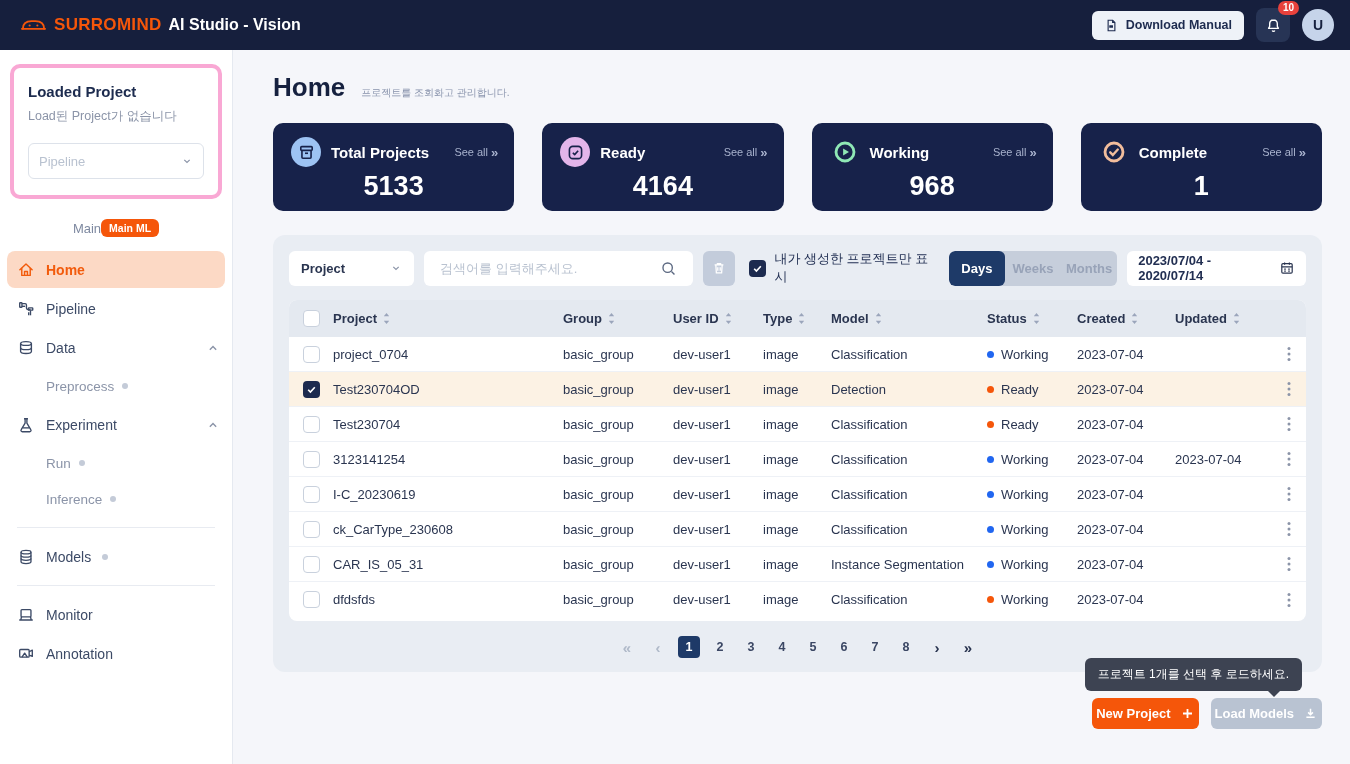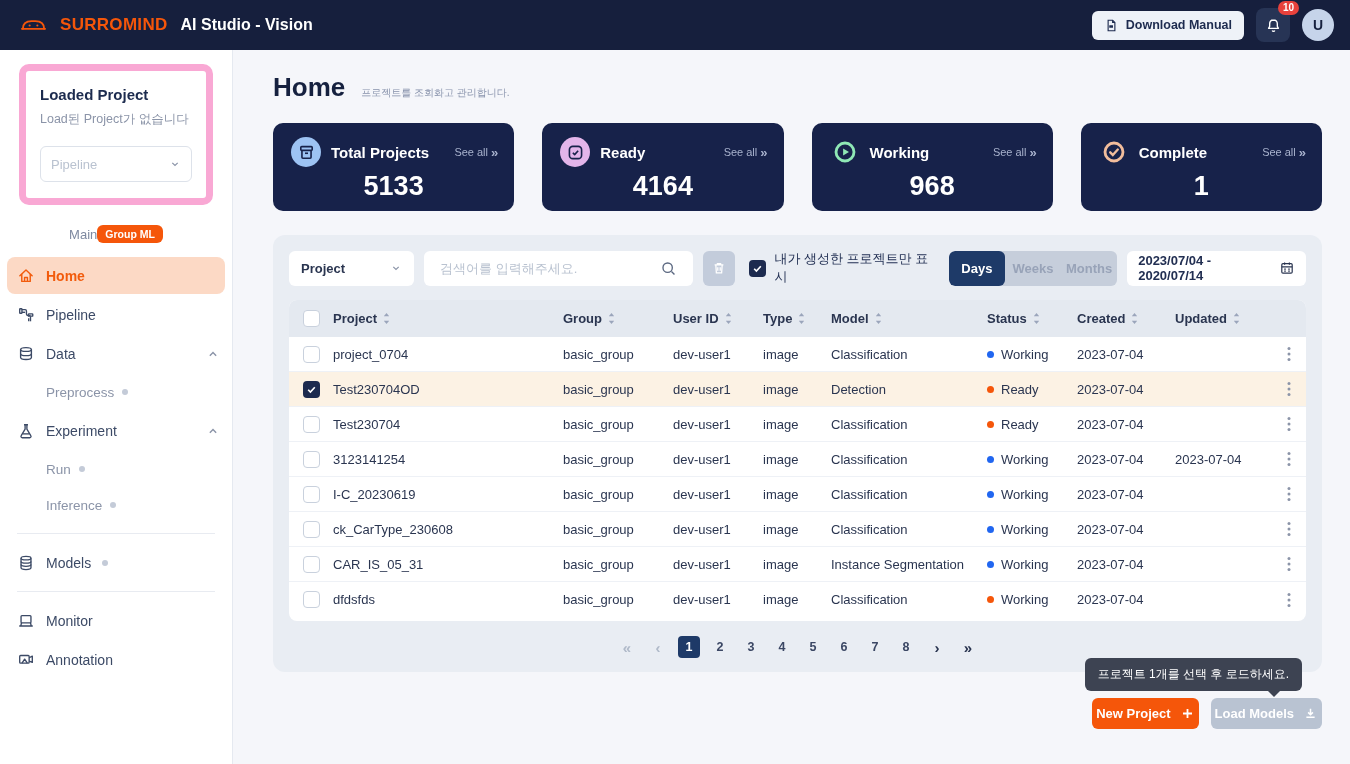--- a/index.html
+++ b/index.html
@@ -2,41 +2,41 @@
 <html><head>
 <meta charset="utf-8">
 <style>
   * { margin:0; padding:0; box-sizing:border-box; }
   html,body { width:1350px; height:764px; overflow:hidden; background:#f5f6fa;
     font-family:"Liberation Sans","DejaVu Sans",sans-serif; }
 
   
   .app-header { height:50px; background:#161f3d; display:flex; align-items:center;
     justify-content:space-between; padding:0 16px 0 20px; }
-  .logo { display:flex; align-items:center; gap:13px; }
+  .logo { display:flex; align-items:center; gap:7px; }
   .logo-brand { color:#f5560a; font-size:17px; font-weight:800; letter-spacing:.3px; }
   .logo-suffix { color:#ffffff; font-size:16px; font-weight:700; }
   .header-right { display:flex; align-items:center; gap:12px; }
   .manual-btn { display:flex; align-items:center; gap:7px; background:#eef2f8; border:none;
     border-radius:6px; padding:7px 12px; font-size:12.5px; font-weight:700; color:#1d2b4f;
     font-family:inherit; cursor:pointer; }
   .bell-btn { position:relative; width:34px; height:34px; background:#273455; border:none;
     border-radius:8px; display:flex; align-items:center; justify-content:center; cursor:pointer; color:#fff; }
   .badge { position:absolute; top:-7px; right:-9px; background:#e8413c; color:#fff;
     font-size:10px; font-weight:700; border-radius:9px; padding:2px 5px; line-height:1; }
   .avatar { width:32px; height:32px; border-radius:50%; background:#c6d4ea; color:#16213f;
     font-weight:700; font-size:14px; display:flex; align-items:center; justify-content:center; cursor:pointer; }
 
   
   .layout { display:flex; height:714px; }
   .sidebar { width:233px; background:#ffffff; border-right:1px solid #e5e9f0; padding-top:14px; overflow:hidden; }
   .main { flex:1; padding:22px 28px 0 40px; position:relative; }
 
   
-  .loaded-card { margin:0 19px; border:7px solid #f9a8d4; border-radius:10px; padding:15px 14px 16px; }
+  .loaded-card { margin:0 10px; border:4px solid #f9a8d4; border-radius:10px; padding:15px 14px 16px; }
   .loaded-title { font-size:15px; font-weight:700; color:#1c2b4e; margin-bottom:8px; }
   .loaded-empty { font-size:12.5px; color:#8b94a8; margin-bottom:18px; }
   .pipeline-select { display:flex; align-items:center; justify-content:space-between;
     border:1px solid #dde2ea; border-radius:6px; height:36px; padding:0 10px; cursor:pointer; }
   .pipeline-select span { font-size:13px; color:#b9c2d0; }
   .pipeline-select .chev { color:#8b94a8; display:flex; }
   .main-row { display:flex; align-items:center; justify-content:center; padding:20px 16px 12px; }
   .main-label { font-size:13px; color:#7e89a0; }
   .easy-badge { background:#f5560a; color:#fff; font-size:10.5px; font-weight:700;
     padding:3px 8px; border-radius:6px; }
@@ -184,21 +184,21 @@
         <span>Pipeline</span>
         <span class="chev">
           <svg width="12" height="12" viewBox="0 0 20 20" fill="none" stroke="currentColor" stroke-width="2">
               <path d="M5.5 8l4.5 4.5L14.5 8"></path>
             </svg>
         </span>
       </div>
     </div>
     <div class="main-row">
       <span class="main-label">Main</span>
-      <span class="easy-badge">Group ML</span>
+      <span class="easy-badge">Main ML</span>
     </div>
     <nav id="nav">
         <div class="nav-item active">
           <span class="nav-ico">
             <svg viewBox="0 0 20 20" fill="none" stroke="currentColor" stroke-width="1.6" stroke-linejoin="round" stroke-linecap="round">
               <path d="M3.2 9.8 10 3.4l6.8 6.4"></path>
               <path d="M5.3 8.4V16h9.4V8.4"></path>
               <path d="M8.4 16v-4.3h3.2V16"></path>
             </svg>
           </span>

